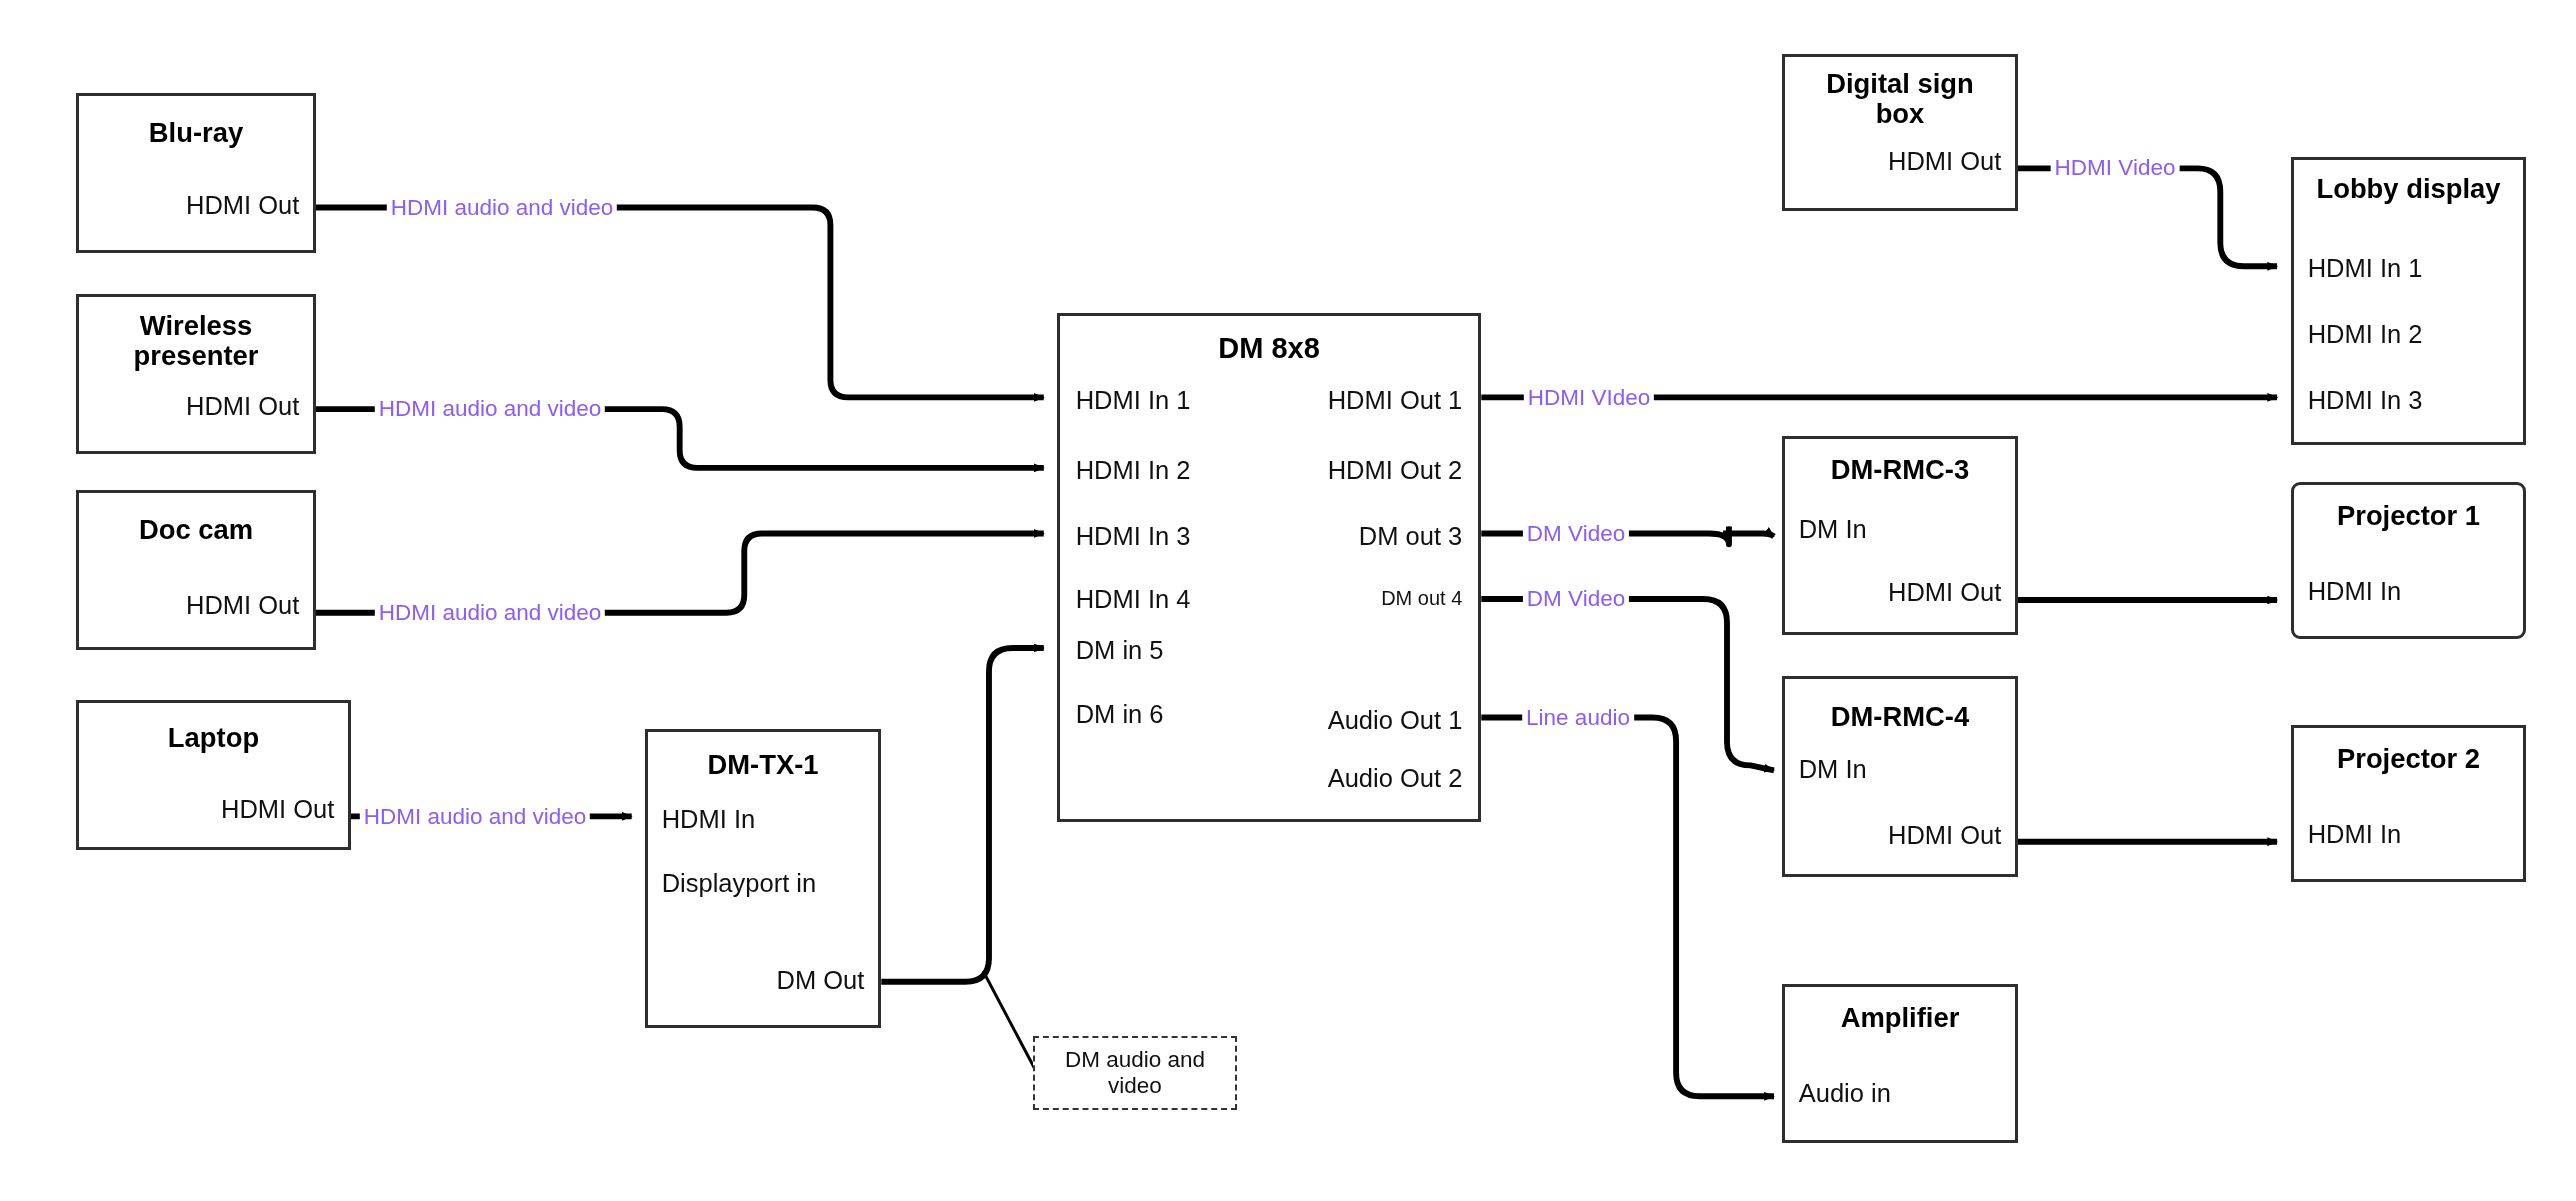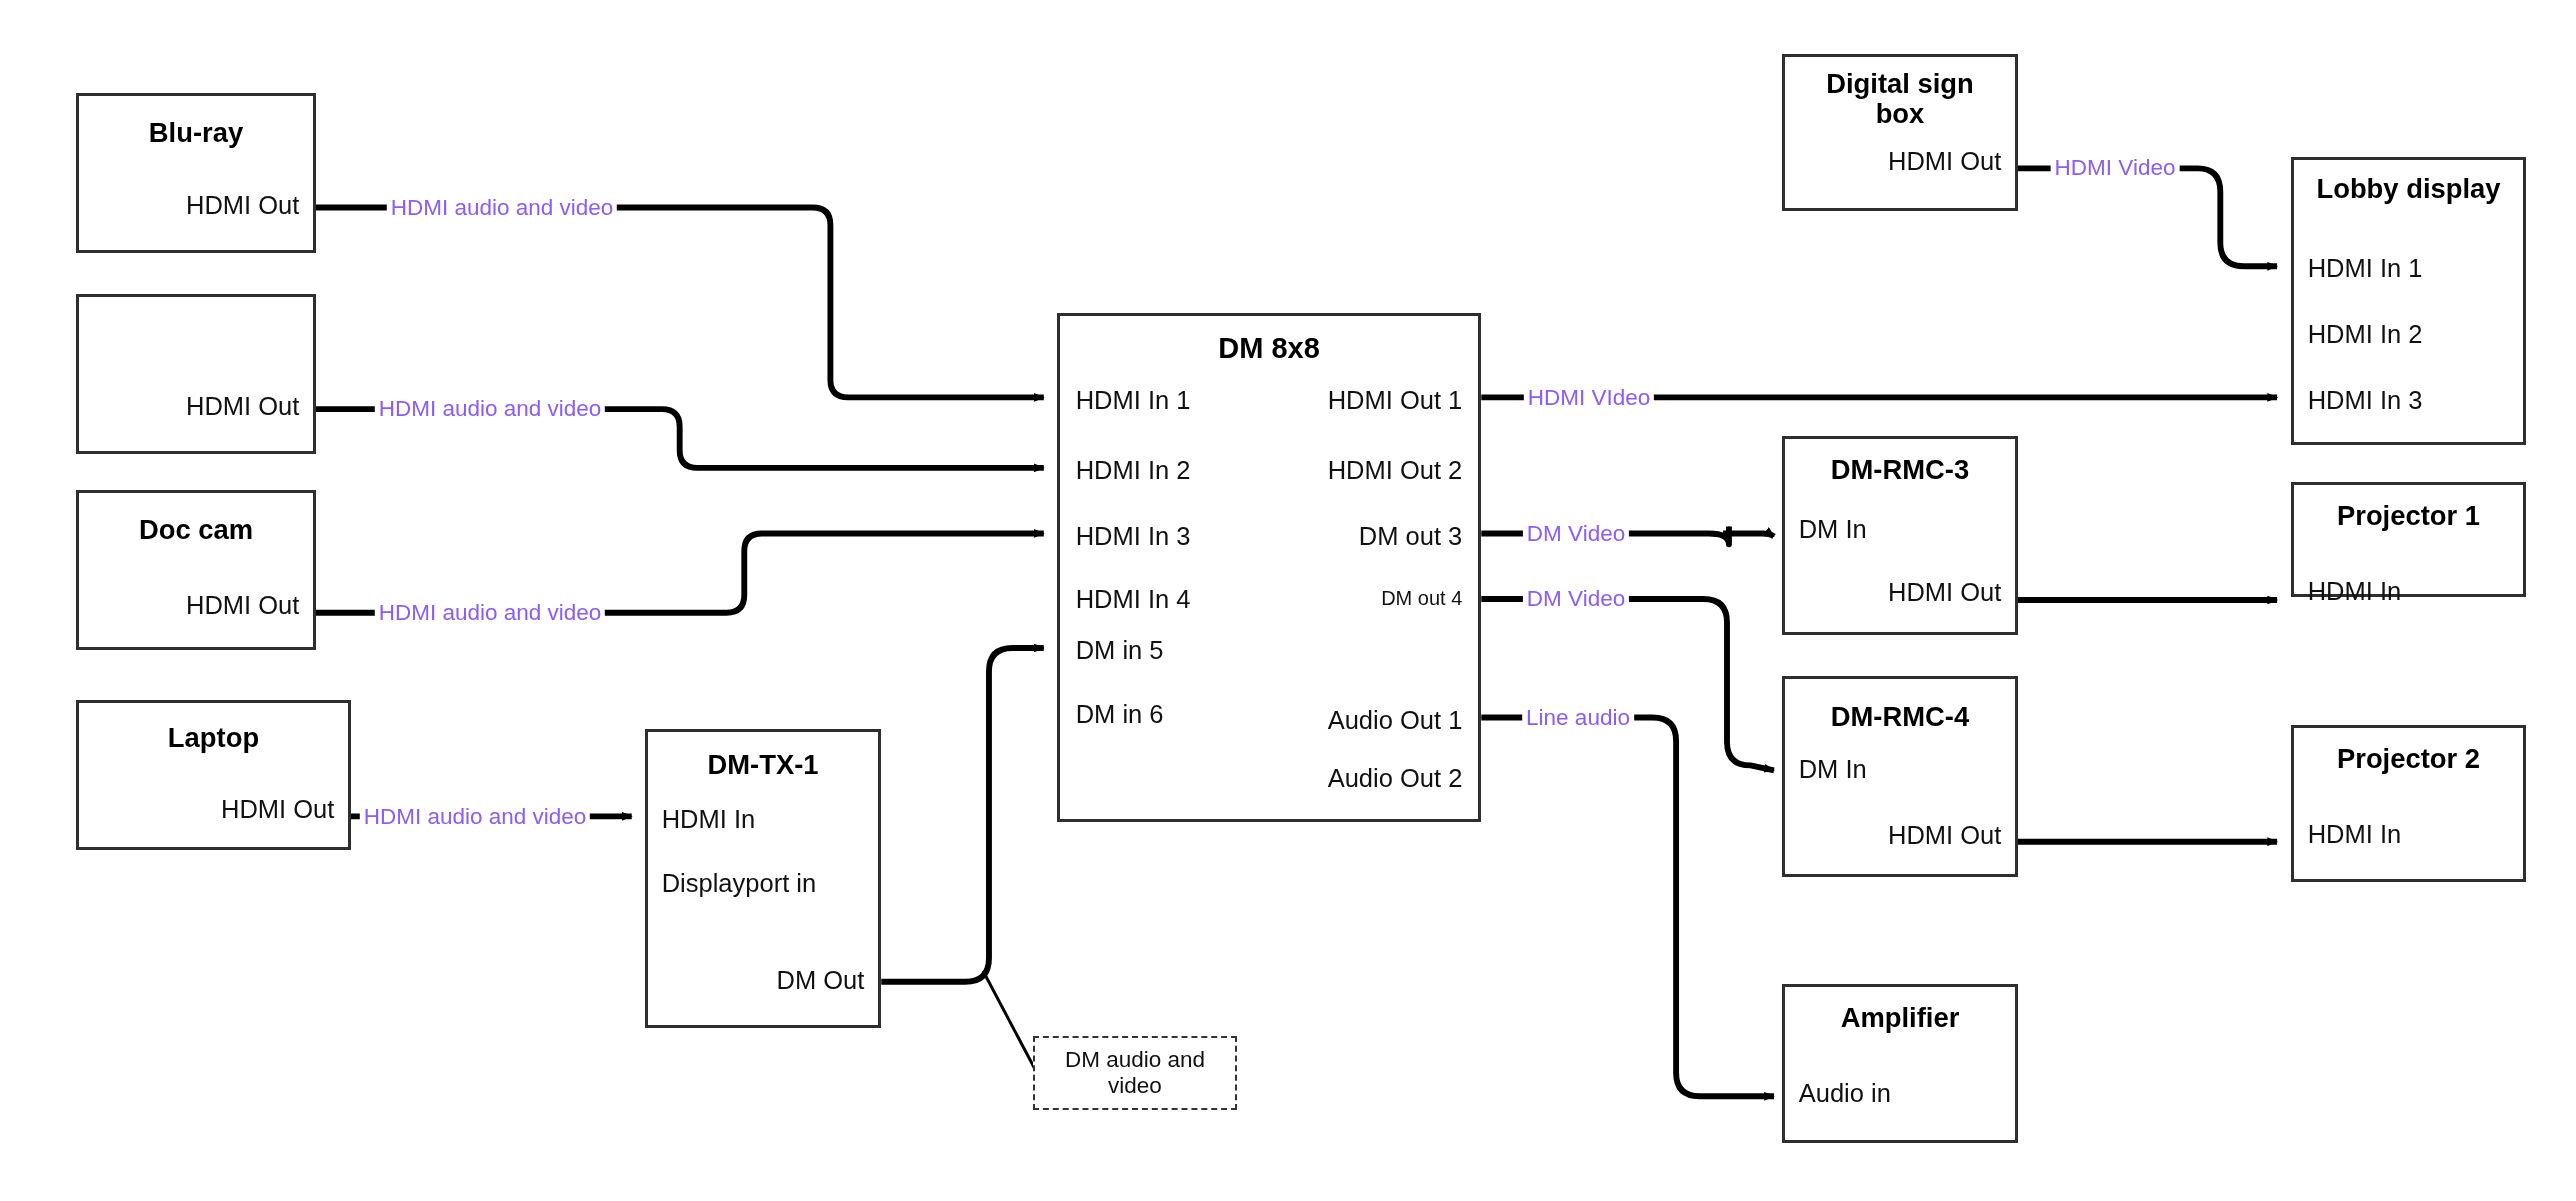--- a/index.html
+++ b/index.html
@@ -70,20 +70,21 @@
   <div class="edge-label" style="left:1578px;top:718px;font-size:22.5px;">Line audio</div>
 
   <div class="callout" style="left:1033px;top:1036px;width:204px;height:74px;font-size:22.5px;">DM audio and video</div>
 
   <div class="node" style="left:76px;top:93px;width:240px;height:160px;">
     <div class="node-title" style="margin-top:21.5px;font-size:27.4px;">Blu-ray</div>
     <div class="port right" style="position:absolute;right:13.7px;top:95px;font-size:25.5px;">HDMI Out</div>
   </div>
 
   <div class="node" style="left:76px;top:294px;width:240px;height:160px;">
+    <div class="node-title" style="margin-top:13.7px;font-size:27.4px;padding:0 17.6px;">Wireless presenter</div>
     <div class="port right" style="position:absolute;right:13.7px;top:95px;font-size:25.5px;">HDMI Out</div>
   </div>
 
   <div class="node" style="left:76px;top:490px;width:240px;height:160px;">
     <div class="node-title" style="margin-top:21.5px;font-size:27.4px;">Doc cam</div>
     <div class="port right" style="position:absolute;right:13.7px;top:98px;font-size:25.5px;">HDMI Out</div>
   </div>
 
   <div class="node" style="left:76px;top:700px;width:275px;height:150px;">
     <div class="node-title" style="margin-top:19.6px;font-size:27.4px;">Laptop</div>
@@ -132,21 +133,21 @@
     <div class="port left" style="position:absolute;left:13.7px;top:76px;font-size:25.5px;">DM In</div>
     <div class="port right" style="position:absolute;right:13.7px;top:139px;font-size:25.5px;">HDMI Out</div>
   </div>
 
   <div class="node" style="left:1782px;top:676px;width:236px;height:201px;">
     <div class="node-title" style="margin-top:23px;font-size:27.4px;">DM-RMC-4</div>
     <div class="port left" style="position:absolute;left:13.7px;top:76px;font-size:25.5px;">DM In</div>
     <div class="port right" style="position:absolute;right:13.7px;top:142px;font-size:25.5px;">HDMI Out</div>
   </div>
 
-  <div class="node" style="left:2291px;top:482px;width:235px;height:115px;">
+  <div class="node" style="left:2291px;top:482px;width:235px;height:157px;border-radius:9px;">
     <div class="node-title" style="margin-top:15.7px;font-size:27.4px;">Projector 1</div>
     <div class="port left" style="position:absolute;left:13.7px;top:92px;font-size:25.5px;">HDMI In</div>
   </div>
 
   <div class="node" style="left:2291px;top:725px;width:235px;height:157px;">
     <div class="node-title" style="margin-top:15.7px;font-size:27.4px;">Projector 2</div>
     <div class="port left" style="position:absolute;left:13.7px;top:92px;font-size:25.5px;">HDMI In</div>
   </div>
 
   <div class="node" style="left:1782px;top:984px;width:236px;height:159px;">

